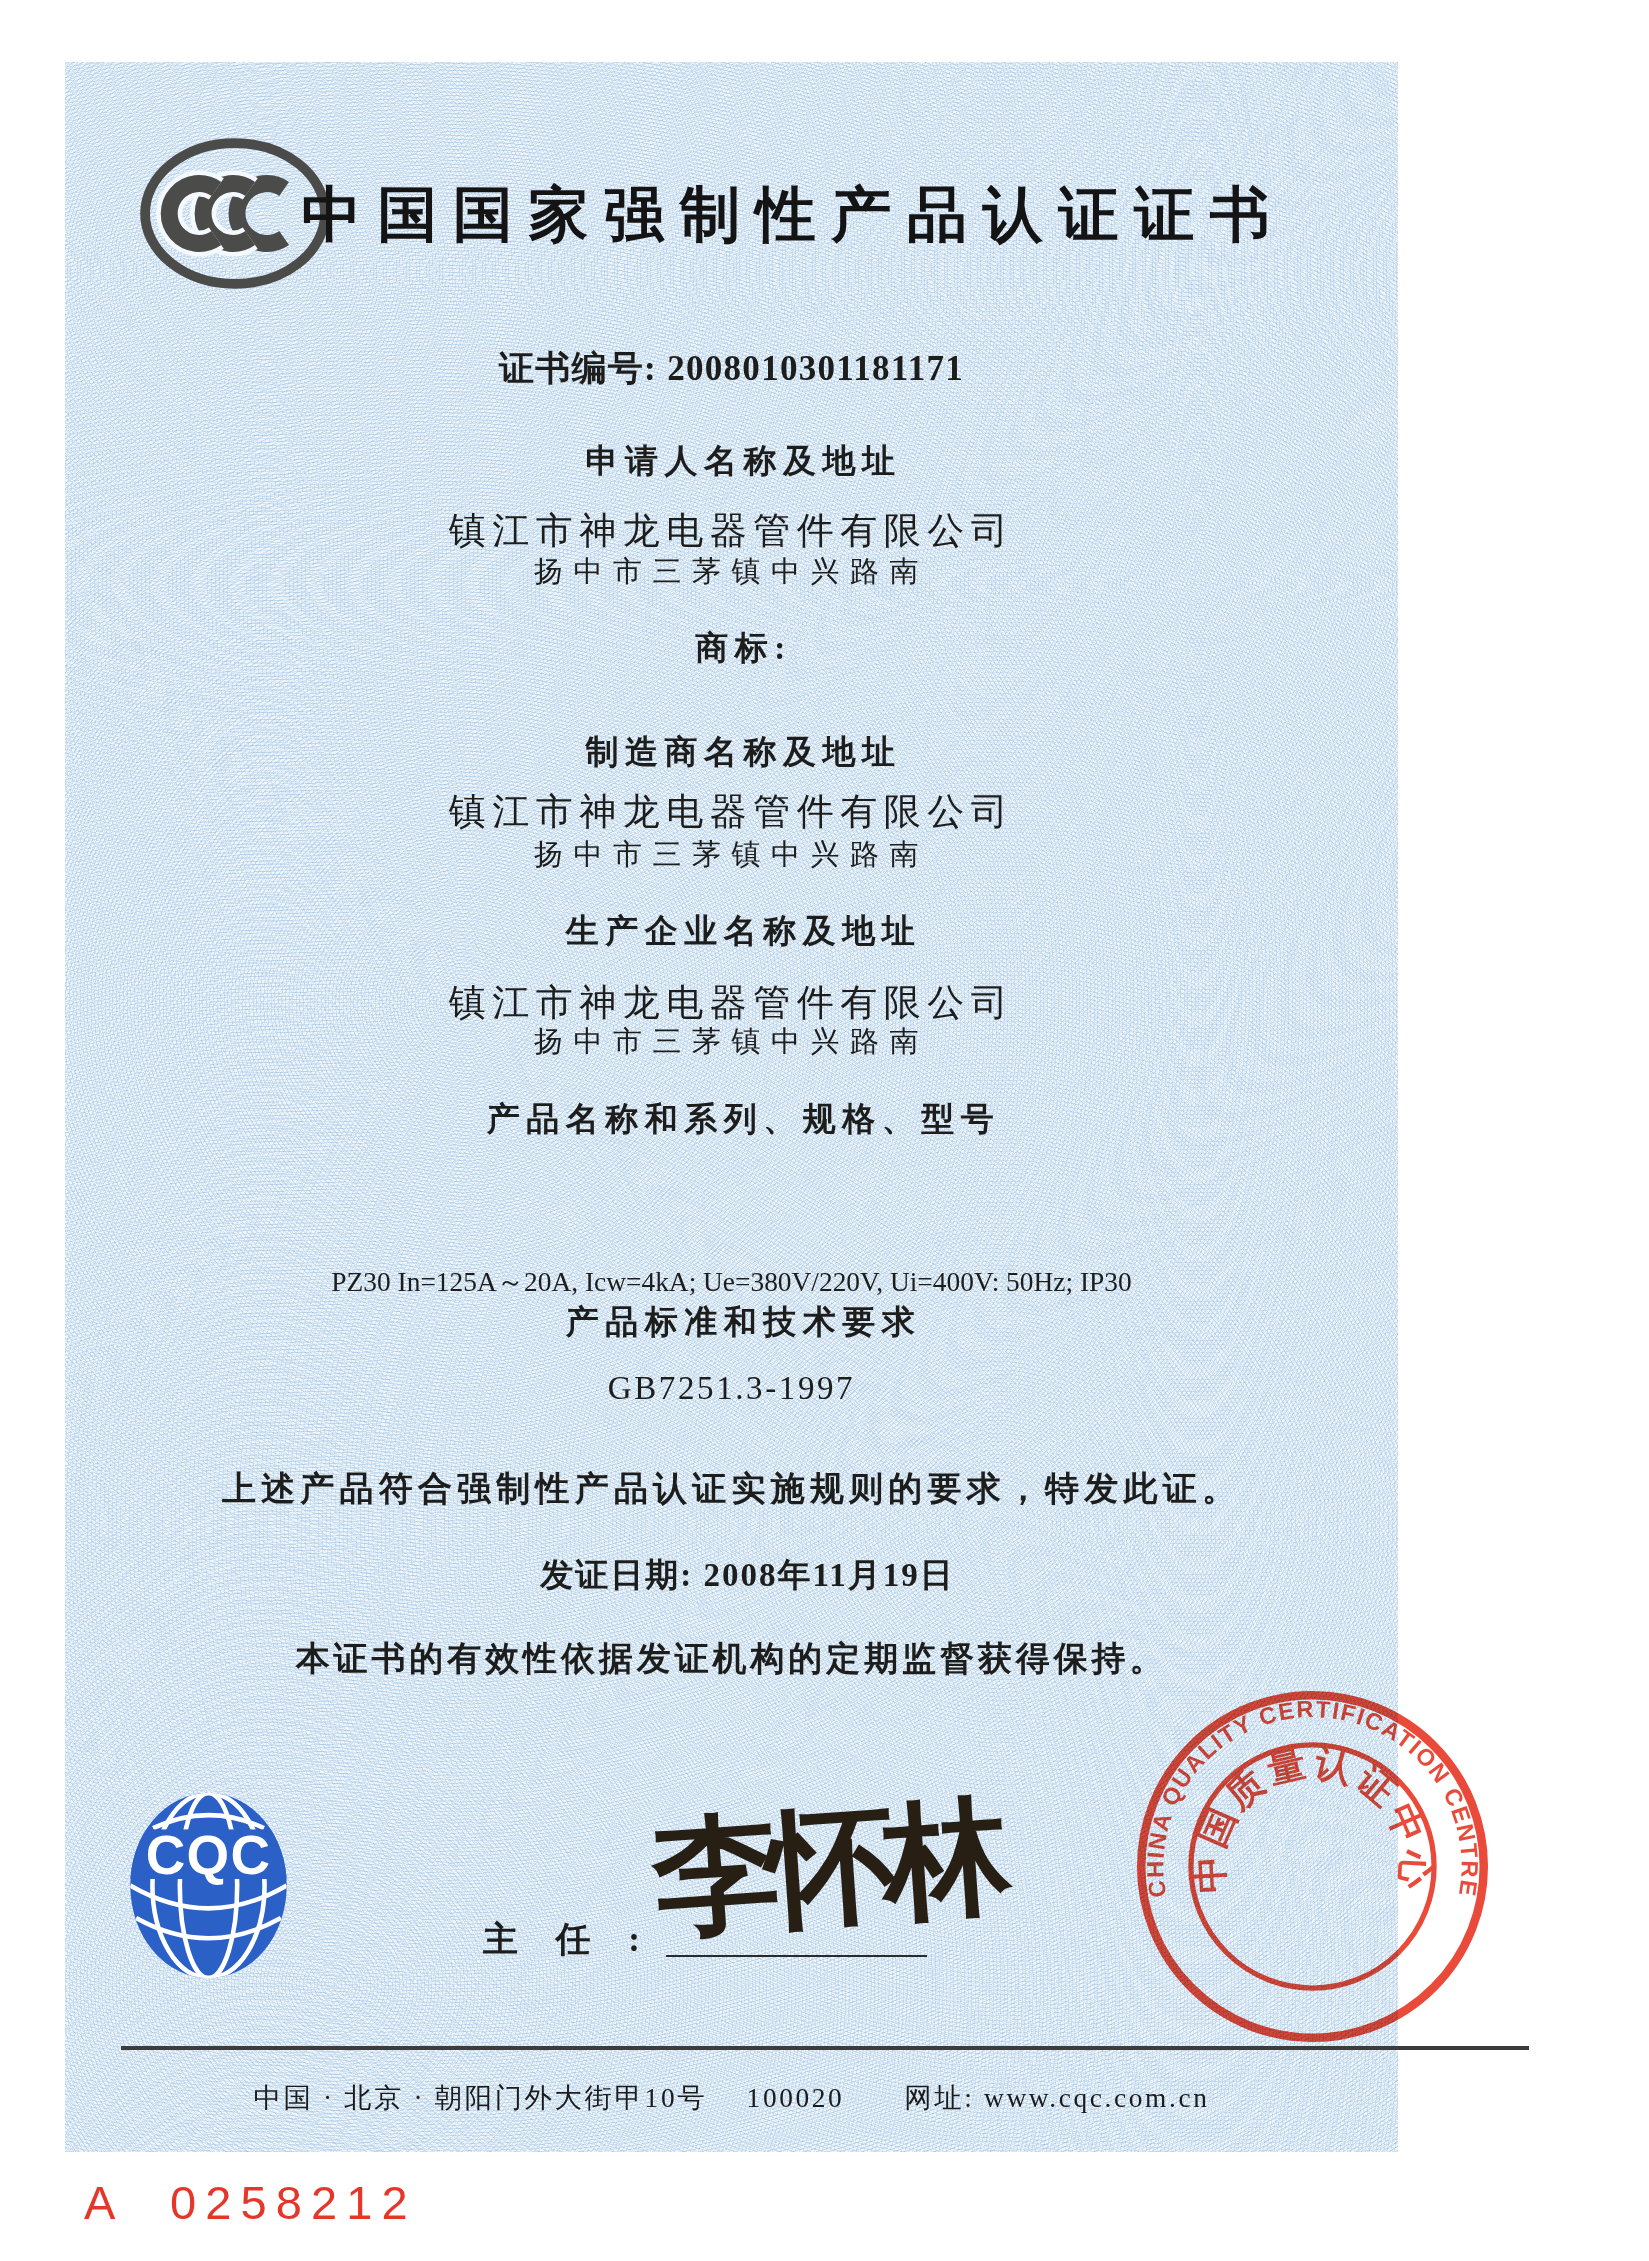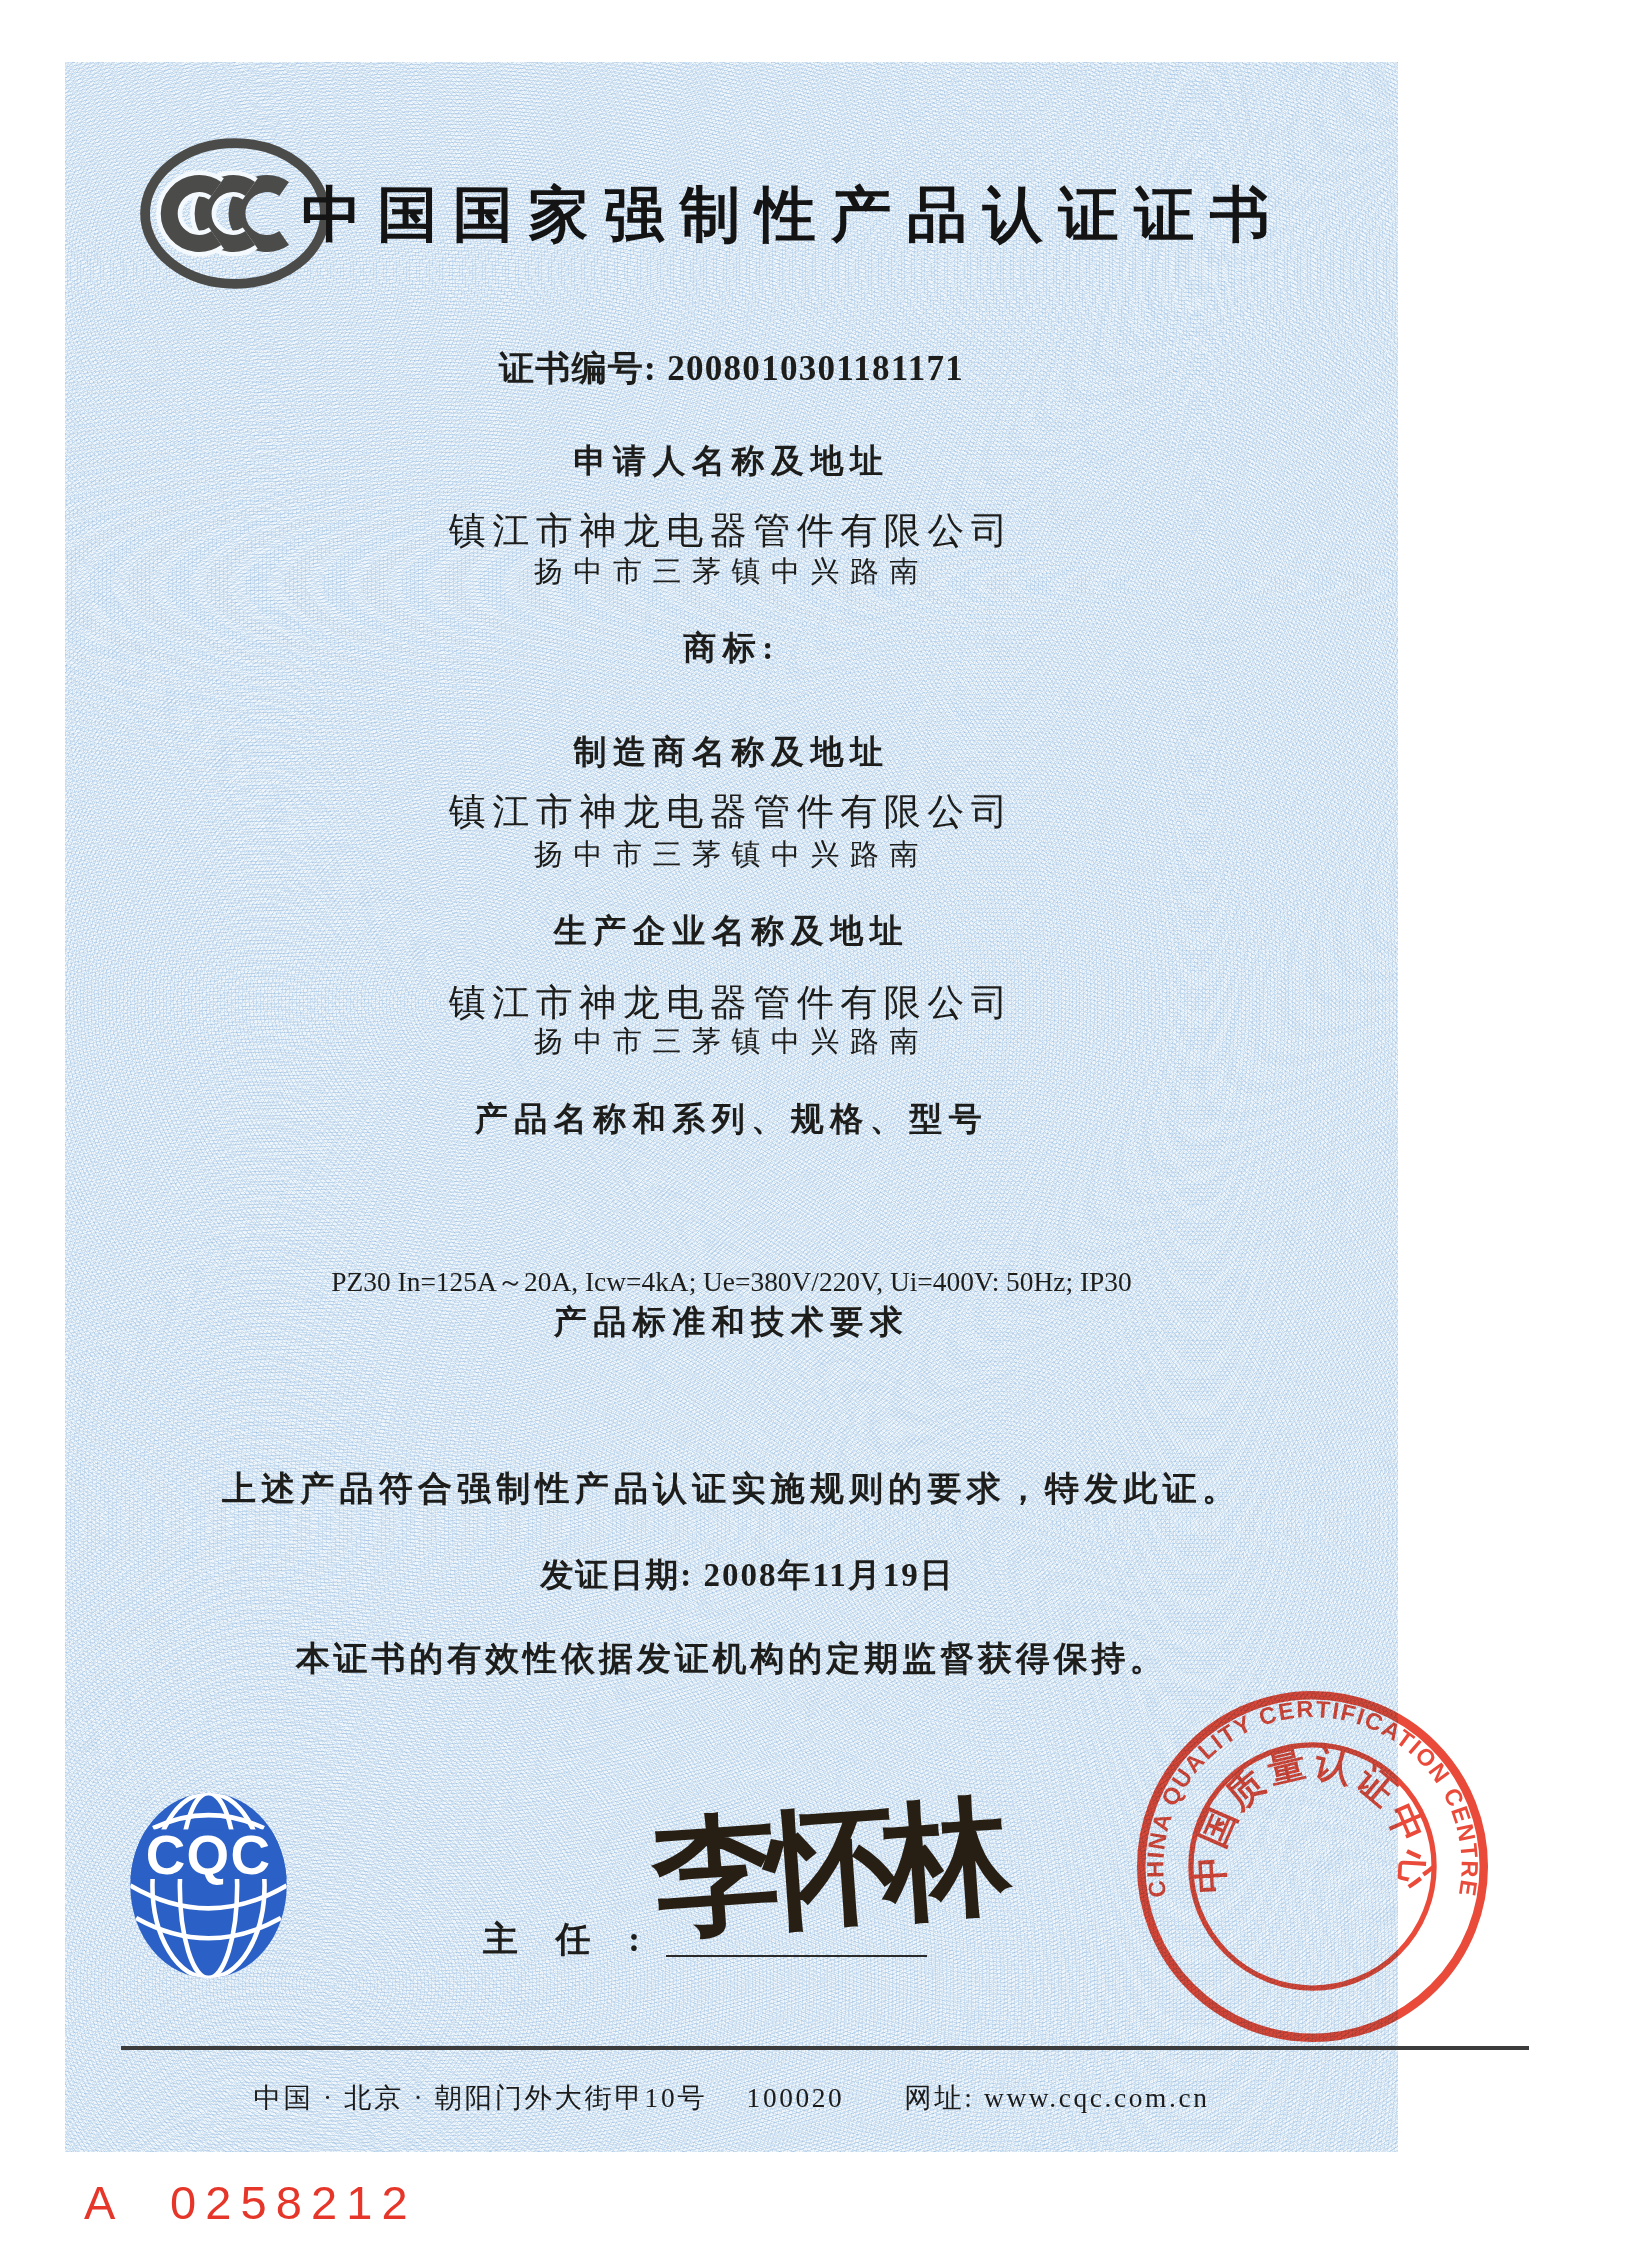--- a/index.html
+++ b/index.html
@@ -16,21 +16,21 @@
       repeating-radial-gradient(circle at 30% 45%, transparent 0 2.6px, rgba(125,170,215,.20) 2.6px 3.6px),
       repeating-radial-gradient(circle at 70% 70%, transparent 0 3.3px, rgba(125,170,215,.18) 3.3px 4.2px),
       repeating-radial-gradient(circle at 20% 92%, transparent 0 2.6px, rgba(125,170,215,.20) 2.6px 3.6px);
   }
   .line{
     position:absolute;left:0;width:100%;text-align:center;color:#1d1d1b;
     font-family:"Liberation Serif",serif;white-space:pre;
   }
   .title{font-size:60px;font-weight:700;letter-spacing:15.7px;padding-left:124px;box-sizing:border-box;color:#141414;}
   .certno{font-size:35px;font-weight:700;letter-spacing:1.3px;}
-  .h{font-size:33px;font-weight:700;letter-spacing:6.5px;}
+  .h{font-size:33px;font-weight:700;letter-spacing:6.5px;padding-left:12px;}
   .company{font-size:37px;letter-spacing:6.5px;}
   .addr{font-size:29px;letter-spacing:10.5px;}
   .prod{font-size:34px;letter-spacing:1.3px;}
   .spec{font-size:27.4px;letter-spacing:0;margin-top:44px;}
   .std{font-size:33px;letter-spacing:2.6px;}
   .stmt{font-size:34px;font-weight:700;letter-spacing:5.2px;}
   .stmt2{letter-spacing:3.9px;}
   .date{font-size:33px;font-weight:700;letter-spacing:2px;padding-left:16px;}
   .footerline{font-size:27.4px;letter-spacing:2.6px;color:#1b1b1b;}
   .ccc-logo{position:absolute;left:69px;top:73px;width:202px;height:157px;}
@@ -84,20 +84,21 @@
   <div class="line addr" style="top:773px">扬中市三茅镇中兴路南</div>
 
   <div class="line h" style="top:847px">生产企业名称及地址</div>
   <div class="line company" style="top:916px">镇江市神龙电器管件有限公司</div>
   <div class="line addr" style="top:960px">扬中市三茅镇中兴路南</div>
 
   <div class="line h" style="top:1035px">产品名称和系列、规格、型号</div>
   <div class="line spec" style="top:1158px">PZ30 In=125A～20A, Icw=4kA; Ue=380V/220V, Ui=400V: 50Hz; IP30</div>
 
   <div class="line h" style="top:1238px">产品标准和技术要求</div>
+  <div class="line std" style="top:1308px">GB7251.3-1997</div>
 
   <div class="line stmt" style="top:1404px">上述产品符合强制性产品认证实施规则的要求，特发此证。</div>
   <div class="line date" style="top:1491px"><span>发证日期:</span><span> </span><span>2008年11月19日</span></div>
   <div class="line stmt stmt2" style="top:1574px">本证书的有效性依据发证机构的定期监督获得保持。</div>
 
   <svg class="cqc-logo" viewBox="0 0 250 292">
     <defs>
       <clipPath id="globeclip">
           <ellipse cx="125" cy="146" rx="120" ry="142"></ellipse>
         </clipPath>

